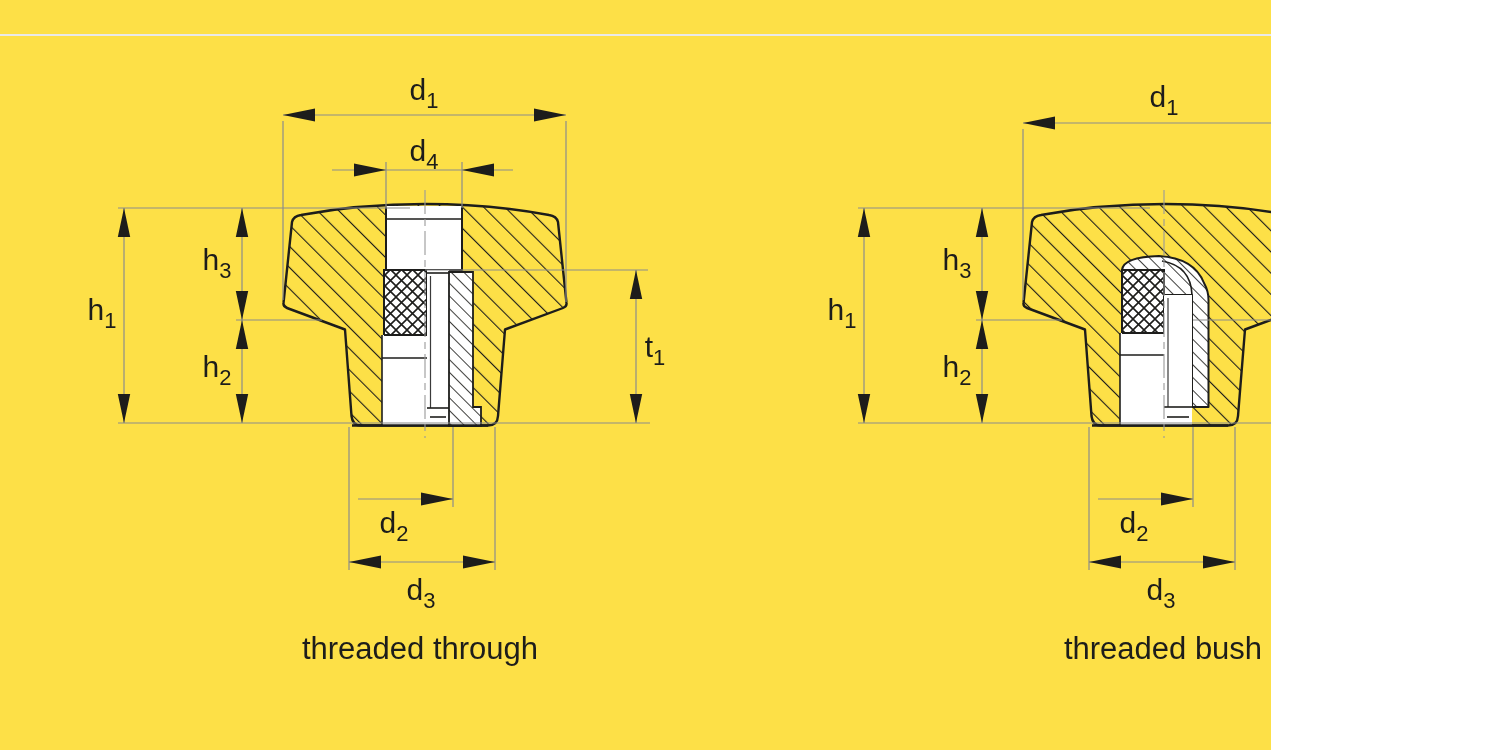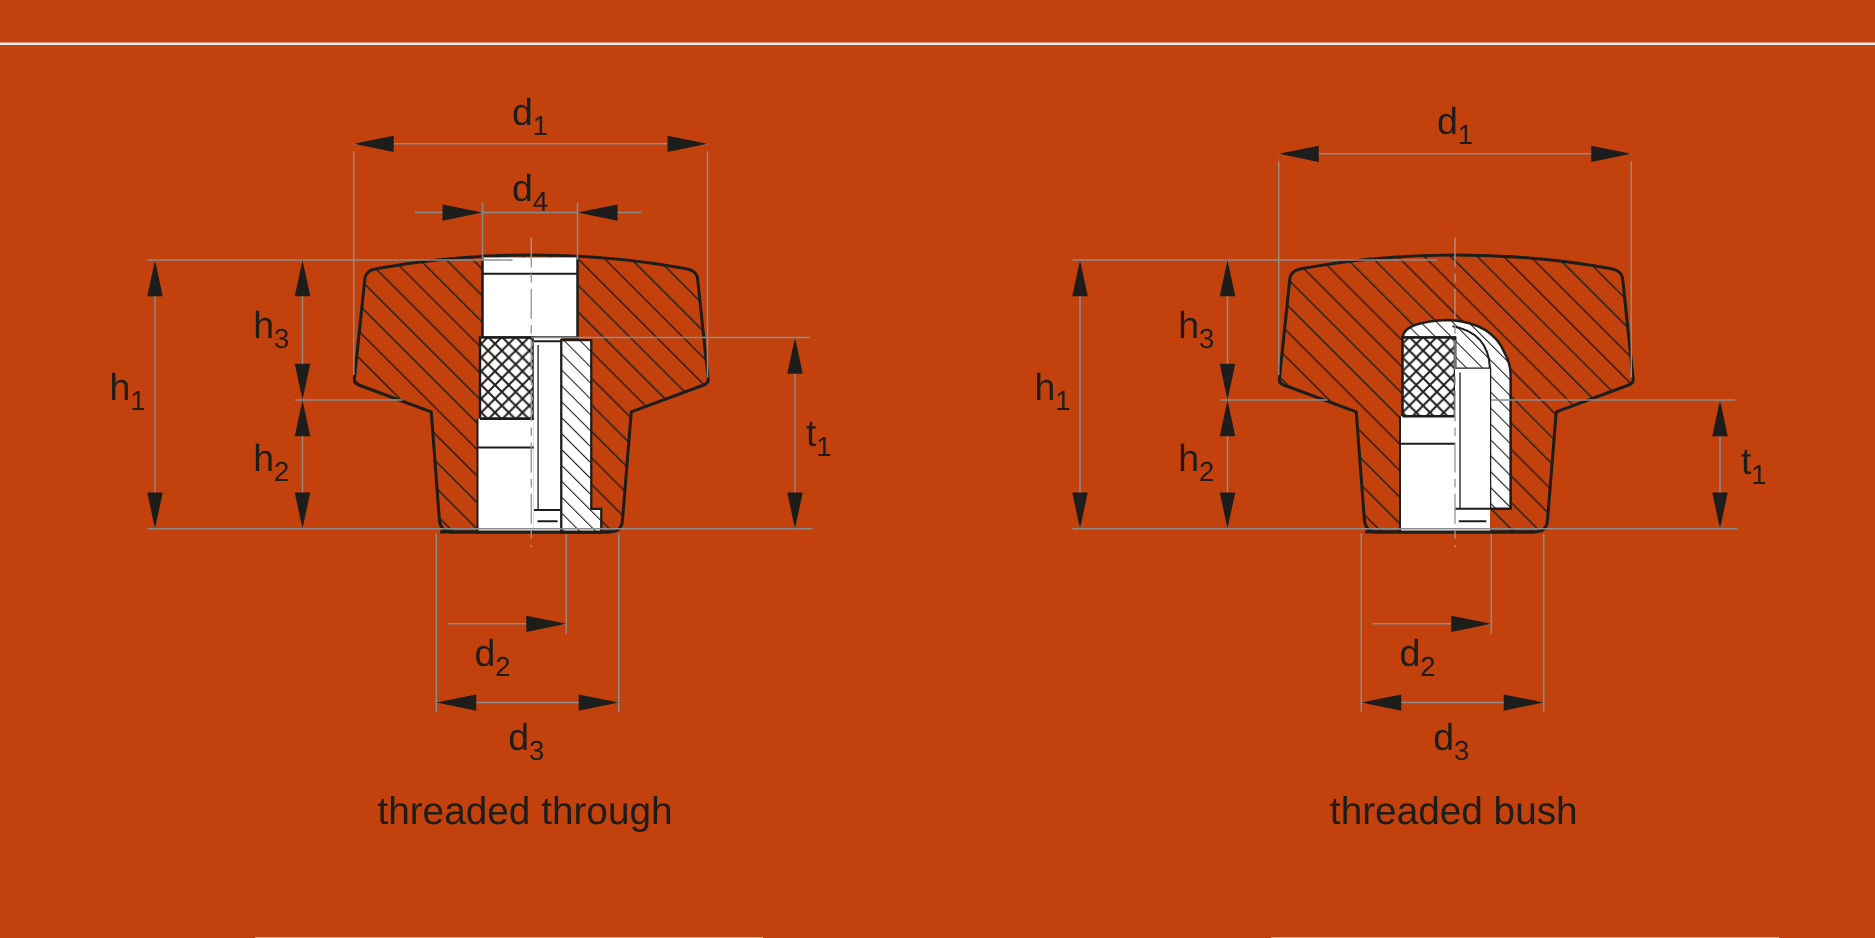--- a/index.html
+++ b/index.html
@@ -1,16 +1,16 @@
 <!DOCTYPE html>
 <html><head>
 <meta charset="utf-8">
 <style>
   html,body{margin:0;padding:0;background:#ffffff;}
-  .stage{position:relative;width:1500px;height:750px;background:#c2410c;overflow:hidden;}
+  .stage{position:relative;width:1271px;height:750px;background:#fde047;overflow:hidden;}
   .divider{position:absolute;left:0;top:34px;width:1500px;height:2px;background:#e9e9e9;}
   svg{position:absolute;left:0;top:0;}
   .ol{fill:url(#hatch);stroke:#1d1d1b;stroke-width:2.4;stroke-linejoin:round;}
   .capfill{stroke:#1d1d1b;stroke-width:2;stroke-linejoin:round;}
   .thin{stroke:#1d1d1b;stroke-width:1.6;fill:none;}
   .thin2{stroke:#1d1d1b;stroke-width:2;fill:none;}
   .vthin{stroke:#3a3a3a;stroke-width:1.2;fill:none;}
   .dim{stroke:#8c8c8c;stroke-width:1.2;fill:none;}
   .arr{fill:#1d1d1b;stroke:none;}
   .wh{fill:#ffffff;stroke:none;}

